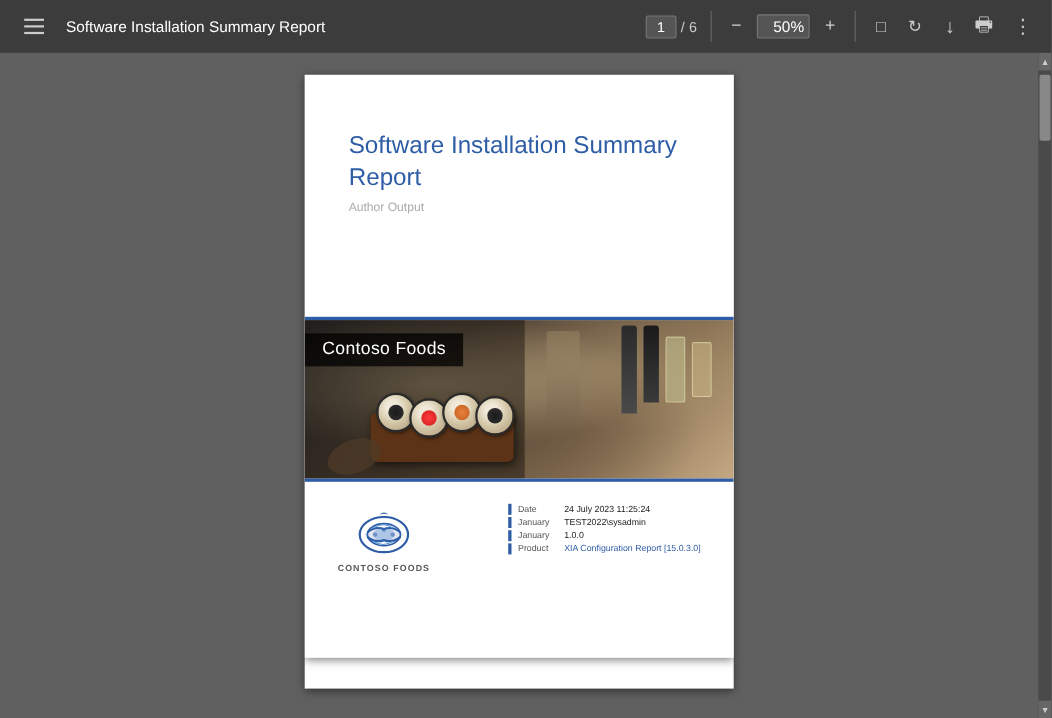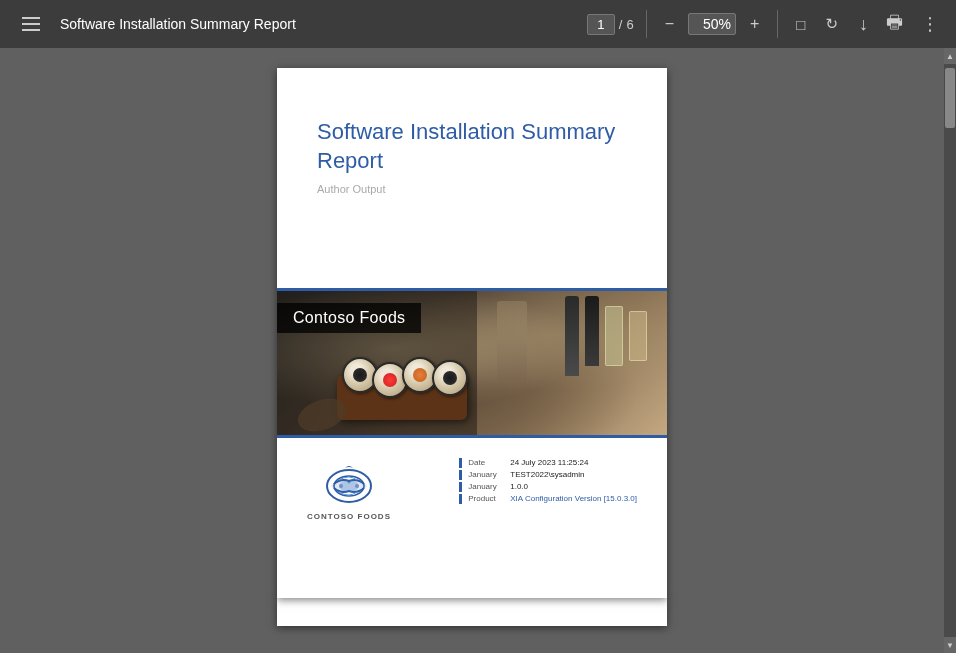--- a/index.html
+++ b/index.html
@@ -476,21 +476,21 @@
             <span class="info-value">TEST2022\sysadmin</span>
           </div>
           <div class="info-row">
             <div class="info-bar"></div>
             <span class="info-label">January</span>
             <span class="info-value">1.0.0</span>
           </div>
           <div class="info-row">
             <div class="info-bar"></div>
             <span class="info-label">Product</span>
-            <span class="info-value accent">XIA Configuration Version [15.0.3.0]</span>
+            <span class="info-value accent">XIA Configuration Report [15.0.3.0]</span>
           </div>
         </div>
       </div>
     </div>
 
     <div class="pdf-page-partial" style="margin-top:0;"></div>
 
   </div>
 
   <div class="scrollbar-track">

